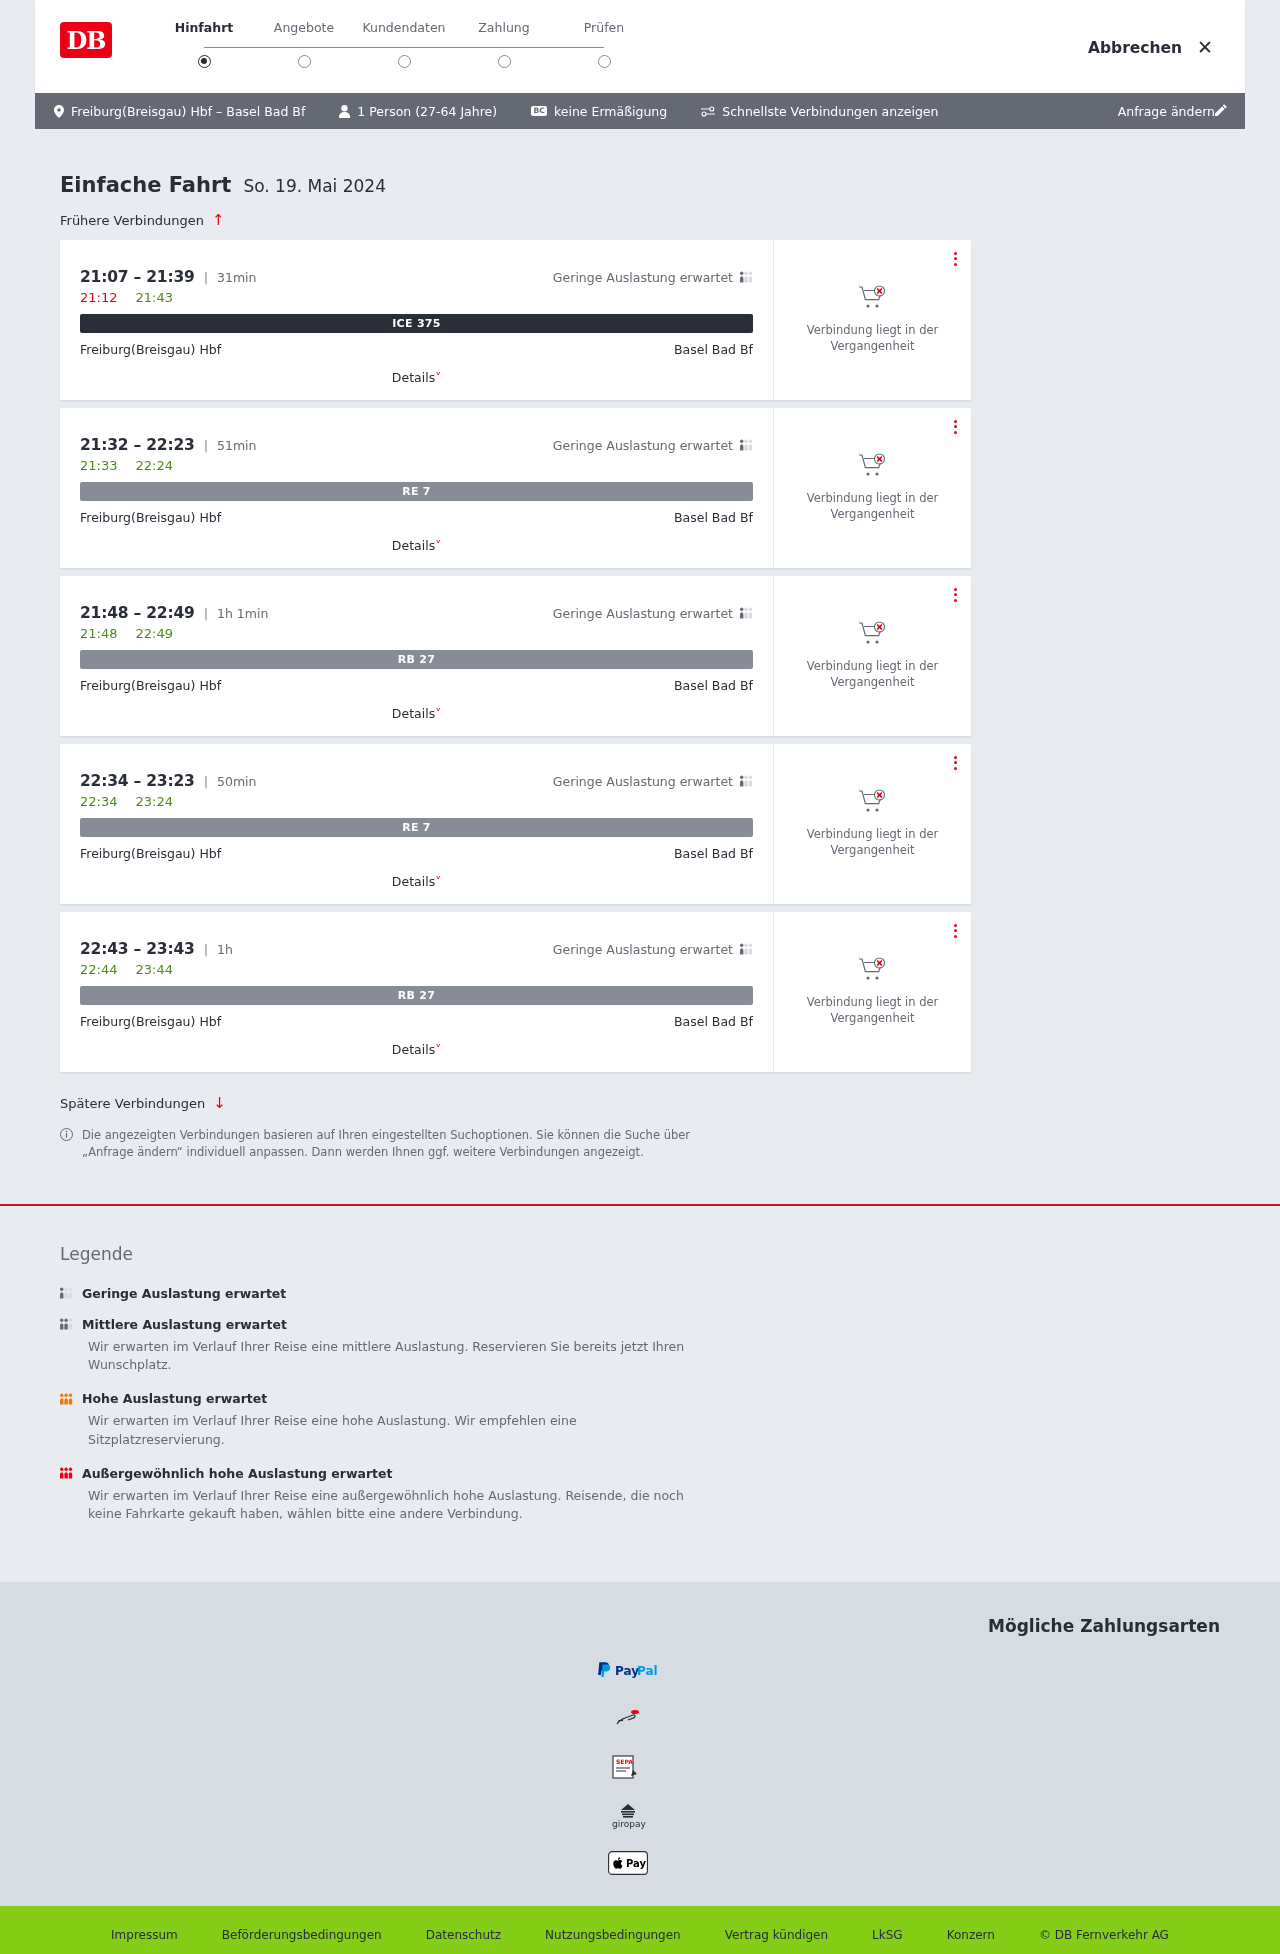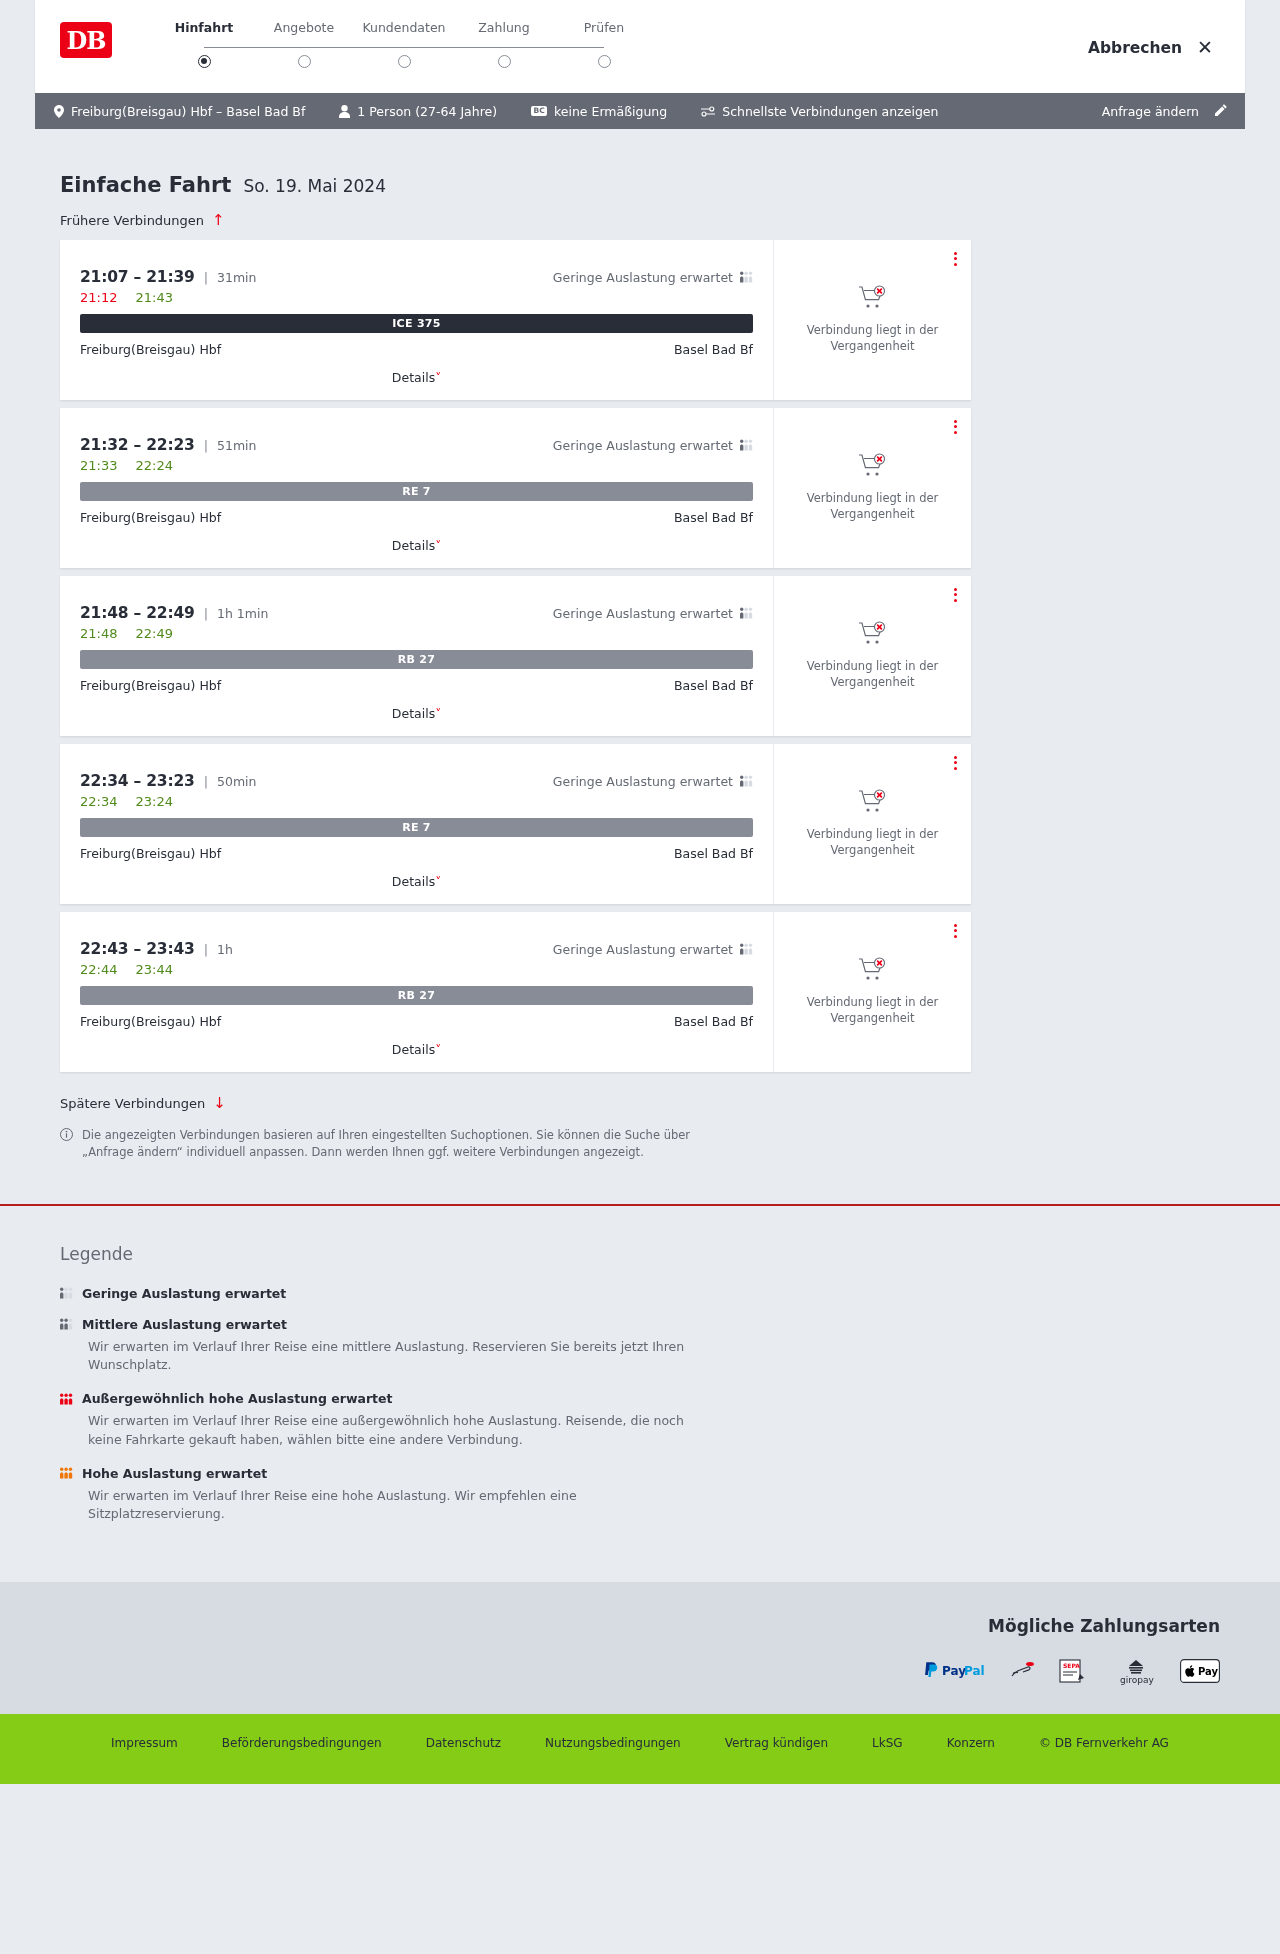--- a/index.html
+++ b/index.html
@@ -59,21 +59,21 @@
   
   .summary {
     background:#646973; color:#fff;
     margin:0 35px; width:1210px; height:36px;
     display:flex; align-items:center; font-size:12.5px;
     position:relative;
   }
   .sum-item { display:flex; align-items:center; gap:7px; margin-left:22px; white-space:nowrap;}
   .sum-item:first-child { margin-left:19px;}
   .sum-item.gap2 { margin-left:34px;}
-  .sum-right { position:absolute; right:18px; display:flex; align-items:flex-start; gap:16px; cursor:pointer;}
+  .sum-right { position:absolute; right:18px; display:flex; align-items:flex-start; gap:0; cursor:pointer;}
   .ico { display:inline-flex; align-items:center; justify-content:center; }
   .bcbox{
     background:#fff;color:#646973;font-size:7.5px;font-weight:bold;
     border-radius:2px;padding:1.5px 2.5px;line-height:1;letter-spacing:-.2px;
   }
 
   
   .content { padding:0 35px; width:1280px; }
   .hdrow { display:flex; align-items:baseline; gap:12px; margin:44px 0 0 25px;}
   .h1 { font-size:21px; font-weight:bold; color:#282d37; }
@@ -132,21 +132,21 @@
   .legend-sec { background:#e8ebef; border-top:2px solid #b91c1c; margin-top:42px; padding:38px 0 42px 60px;}
   .legend-h { font-size:17px; color:#646973; margin-bottom:22px;}
   .leg-item { margin-bottom:16px; }
   .leg-head { display:flex; align-items:center; gap:9px; }
   .leg-title { font-size:12.5px; font-weight:bold; color:#282d37;}
   .leg-desc { font-size:12.5px; color:#646973; margin:6px 0 0 28px; line-height:1.5; max-width:600px;}
 
   
   .pay-sec { background:#d7dce2; padding:34px 35px 30px; text-align:right;}
   .pay-h { font-size:17px; font-weight:bold; color:#282d37; margin-right:25px;}
-  .pay-row { display:flex; justify-content:flex-end; align-items:flex-start; gap:22px; margin-top:22px; margin-right:25px;}
+  .pay-row { display:flex; justify-content:flex-end; align-items:center; gap:22px; margin-top:22px; margin-right:25px;flex-direction:column;}
   .pay-ico { height:26px; display:flex; align-items:center;}
 
   
   .footer { background:#84cc16; padding:22px 0 34px; display:flex; justify-content:center; gap:44px; flex-wrap:wrap;}
   .footer a, .footer span { font-size:12px; color:#282d37; text-decoration:none; cursor:pointer;}
   .footer .copy { cursor:default;}
 </style>
 </head>
 <body>
 
@@ -556,47 +556,47 @@
               </svg>
             </span>
             <span class="leg-title">Mittlere Auslastung erwartet</span>
           </div>
           <div class="leg-desc">Wir erwarten im Verlauf Ihrer Reise eine mittlere Auslastung. Reservieren Sie bereits jetzt Ihren Wunschplatz.</div>
         </div>
         <div class="leg-item">
           <div class="leg-head">
             <span class="ico">
               <svg width="13" height="12" viewBox="0 0 13 12">
+                <circle cx="1.7" cy="2.2" r="1.7" fill="#f07605"></circle>
+                <path d="M0 11.5V7.2c0-1 .8-1.7 1.7-1.7s1.7.7 1.7 1.7v4.3z" fill="#f07605"></path>
+                <circle cx="6.1000000000000005" cy="2.2" r="1.7" fill="#f07605"></circle>
+                <path d="M4.4 11.5V7.2c0-1 .8-1.7 1.7-1.7s1.7.7 1.7 1.7v4.3z" fill="#f07605"></path>
+                <circle cx="10.5" cy="2.2" r="1.7" fill="#f07605"></circle>
+                <path d="M8.8 11.5V7.2c0-1 .8-1.7 1.7-1.7s1.7.7 1.7 1.7v4.3z" fill="#f07605"></path>
+              </svg>
+            </span>
+            <span class="leg-title">Hohe Auslastung erwartet</span>
+          </div>
+          <div class="leg-desc">Wir erwarten im Verlauf Ihrer Reise eine hohe Auslastung. Wir empfehlen eine Sitzplatzreservierung.</div>
+        </div>
+        <div class="leg-item">
+          <div class="leg-head">
+            <span class="ico">
+              <svg width="13" height="12" viewBox="0 0 13 12">
                 <circle cx="1.7" cy="2.2" r="1.7" fill="#ec0016"></circle>
                 <path d="M0 11.5V7.2c0-1 .8-1.7 1.7-1.7s1.7.7 1.7 1.7v4.3z" fill="#ec0016"></path>
                 <circle cx="6.1000000000000005" cy="2.2" r="1.7" fill="#ec0016"></circle>
                 <path d="M4.4 11.5V7.2c0-1 .8-1.7 1.7-1.7s1.7.7 1.7 1.7v4.3z" fill="#ec0016"></path>
                 <circle cx="10.5" cy="2.2" r="1.7" fill="#ec0016"></circle>
                 <path d="M8.8 11.5V7.2c0-1 .8-1.7 1.7-1.7s1.7.7 1.7 1.7v4.3z" fill="#ec0016"></path>
               </svg>
             </span>
             <span class="leg-title">Außergewöhnlich hohe Auslastung erwartet</span>
           </div>
           <div class="leg-desc">Wir erwarten im Verlauf Ihrer Reise eine außergewöhnlich hohe Auslastung. Reisende, die noch keine Fahrkarte gekauft haben, wählen bitte eine andere Verbindung.</div>
-        </div>
-        <div class="leg-item">
-          <div class="leg-head">
-            <span class="ico">
-              <svg width="13" height="12" viewBox="0 0 13 12">
-                <circle cx="1.7" cy="2.2" r="1.7" fill="#f07605"></circle>
-                <path d="M0 11.5V7.2c0-1 .8-1.7 1.7-1.7s1.7.7 1.7 1.7v4.3z" fill="#f07605"></path>
-                <circle cx="6.1000000000000005" cy="2.2" r="1.7" fill="#f07605"></circle>
-                <path d="M4.4 11.5V7.2c0-1 .8-1.7 1.7-1.7s1.7.7 1.7 1.7v4.3z" fill="#f07605"></path>
-                <circle cx="10.5" cy="2.2" r="1.7" fill="#f07605"></circle>
-                <path d="M8.8 11.5V7.2c0-1 .8-1.7 1.7-1.7s1.7.7 1.7 1.7v4.3z" fill="#f07605"></path>
-              </svg>
-            </span>
-            <span class="leg-title">Hohe Auslastung erwartet</span>
-          </div>
-          <div class="leg-desc">Wir erwarten im Verlauf Ihrer Reise eine hohe Auslastung. Wir empfehlen eine Sitzplatzreservierung.</div>
         </div>
       </div>
   </div>
 
   <div class="pay-sec">
     <div class="pay-h">Mögliche Zahlungsarten</div>
     <div class="pay-row">
       <span class="pay-ico">
         <svg width="66" height="20" viewBox="0 0 66 20">
           <path fill="#003087" d="M4.3 1.2h5.6c3 0 4.3 1.6 4 4-.3 2.8-2.2 4.4-5.1 4.4H6.6L5.9 14H3.1L4.3 1.2z"></path>

